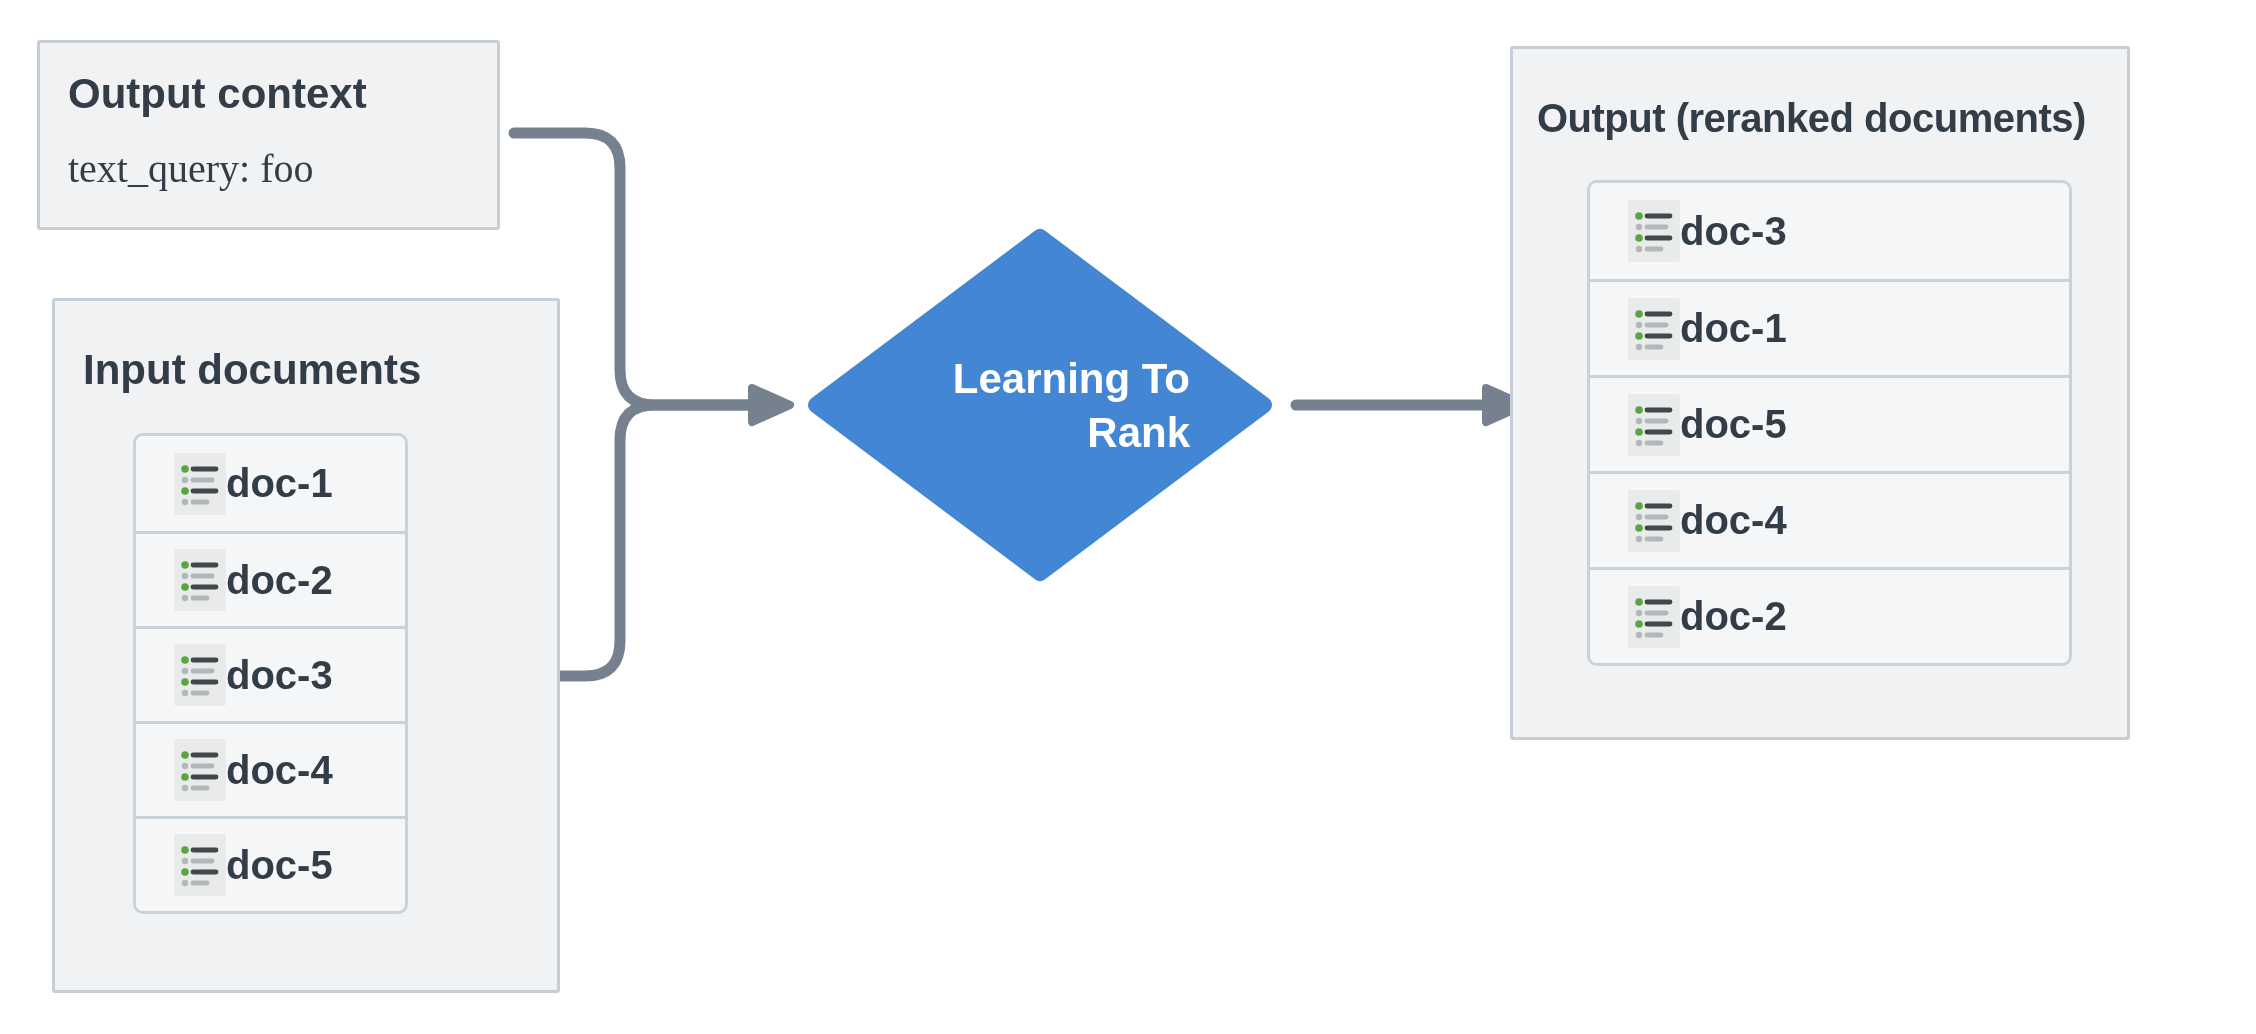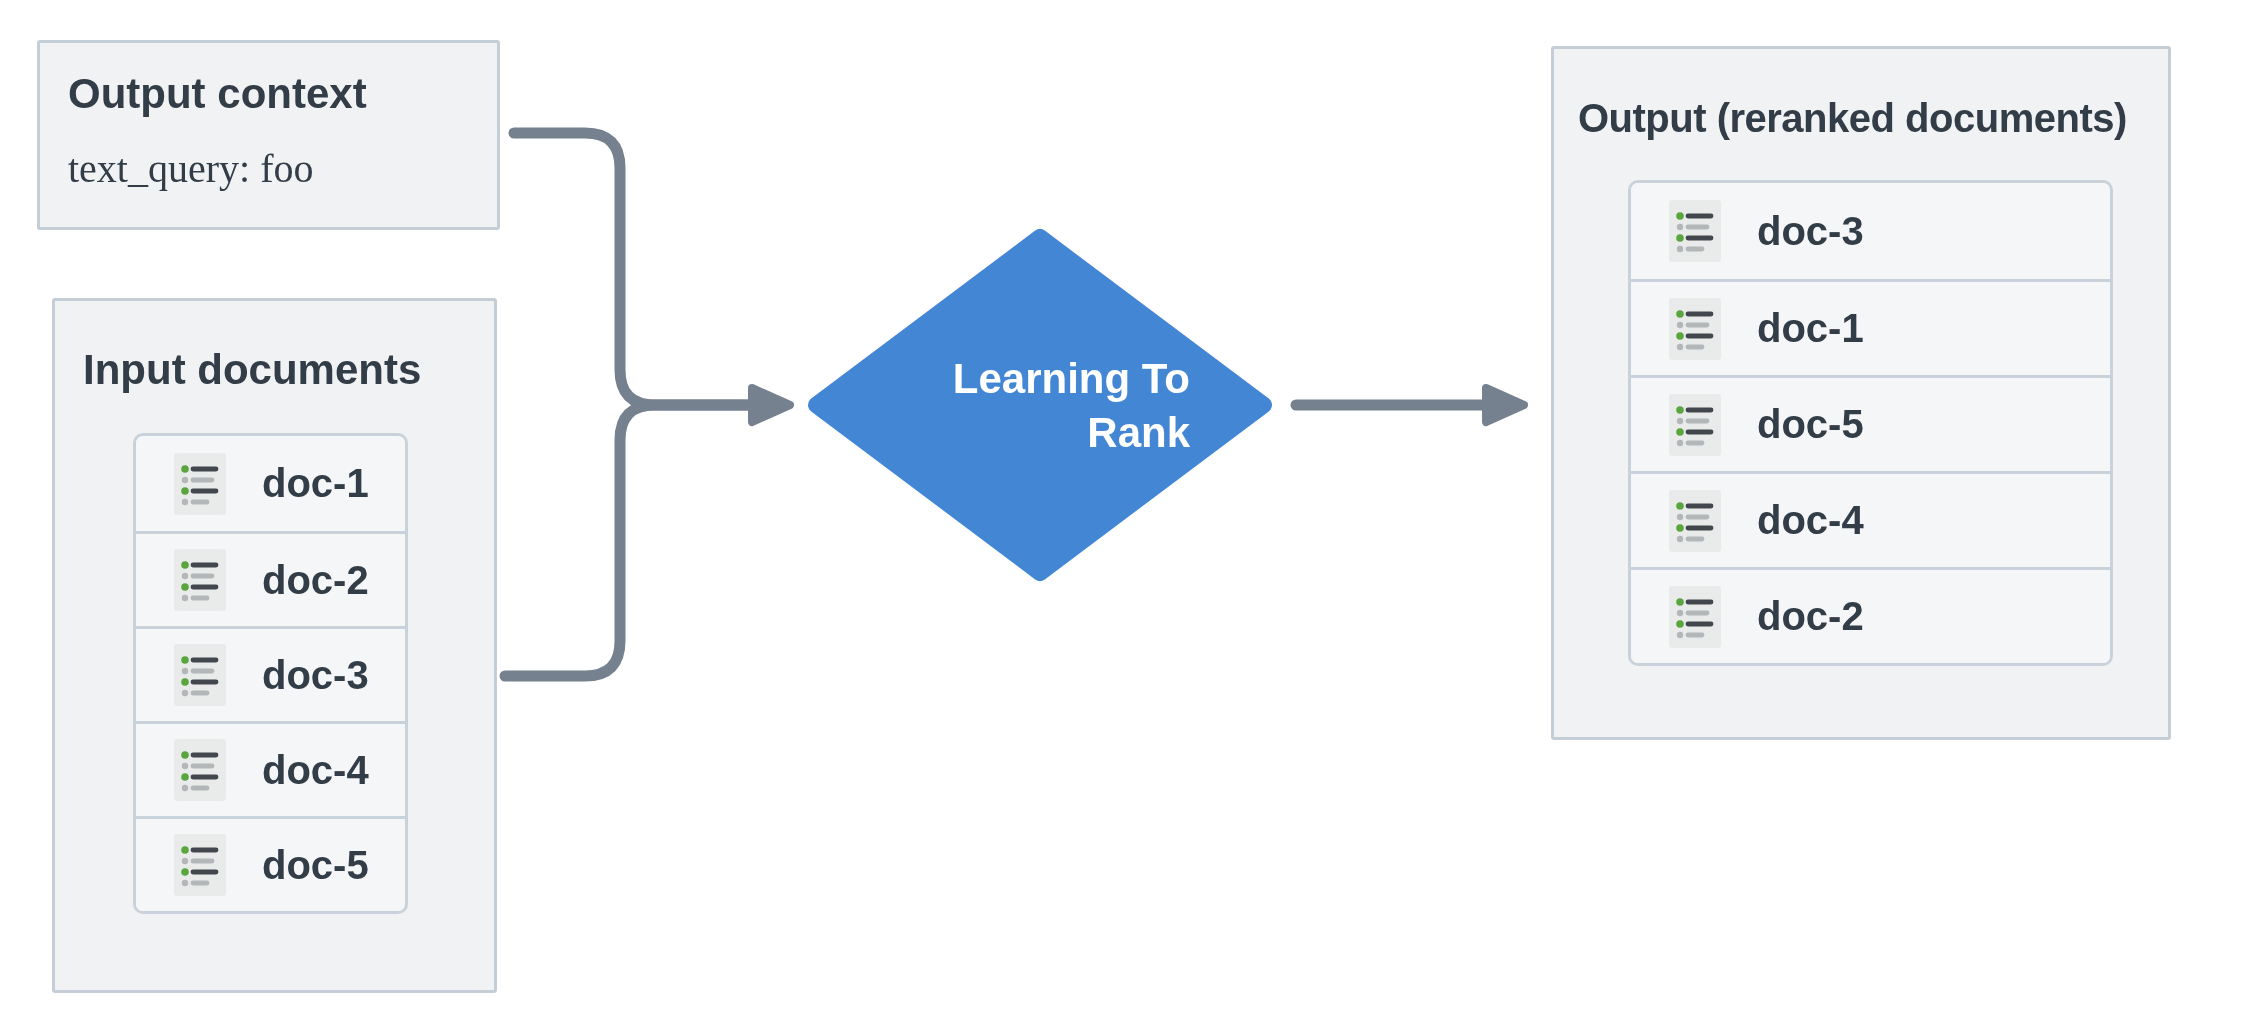--- a/index.html
+++ b/index.html
@@ -26,29 +26,29 @@
   .conn{fill:none;stroke:var(--arrow);stroke-width:11;stroke-linecap:round;stroke-linejoin:round;}
   .head{fill:var(--arrow);stroke:var(--arrow);stroke-width:8;stroke-linejoin:round;}
   .diamond{fill:var(--diamond-fill);stroke:var(--diamond-fill);stroke-width:16;stroke-linejoin:round;}
 
   .panel{position:absolute;background:var(--box-bg);border:3px solid var(--box-border);border-radius:3px;}
   .panel h2{font-size:42px;font-weight:700;color:var(--text);line-height:50px;white-space:nowrap;}
 
   .panel.search{left:37px;top:40px;width:463px;height:190px;padding:26px 28px;}
   .panel.search .query{margin-top:26px;font-size:40px;font-weight:400;line-height:48px;color:var(--text);font-family:Liberation Serif, serif;}
 
-  .panel.input{left:52px;top:298px;width:445px;height:695px;padding:44px 0 0 28px;}
+  .panel.input{left:52px;top:298px;width:508px;height:695px;padding:44px 0 0 28px;}
   .panel.input .doclist{margin:38px 0 0 50px;width:275px;}
 
-  .panel.output{left:1551px;top:46px;width:620px;height:694px;padding:44px 0 0 24px;}
+  .panel.output{left:1510px;top:46px;width:620px;height:694px;padding:44px 0 0 24px;}
   .panel.output h2{font-size:40px;letter-spacing:-0.5px;}
   .panel.output .doclist{margin:37px 0 0 50px;width:485px;}
 
   .doclist{background:var(--item-bg);border:3px solid var(--item-border);border-radius:10px;overflow:hidden;}
-  .docitem{display:flex;align-items:center;height:95px;padding-left:38px;gap:36px;background:var(--item-bg);}
+  .docitem{display:flex;align-items:center;height:95px;padding-left:38px;background:var(--item-bg);}
   .panel.output .docitem{height:96px;}
   .docitem + .docitem{border-top:3px solid var(--item-border);}
   .docitem .label{font-size:40px;font-weight:700;color:var(--text);}
   svg.icon{width:52px;height:62px;flex:0 0 auto;}
   .ic-bg{fill:var(--icon-bg);}
   .ic-green{fill:var(--icon-green);}
   .ic-gray-dot{fill:var(--icon-gray);}
   .ic-dark{stroke:var(--icon-dark);stroke-width:2.4;stroke-linecap:round;}
   .ic-gray{stroke:var(--icon-gray);stroke-width:2.4;stroke-linecap:round;}
 

